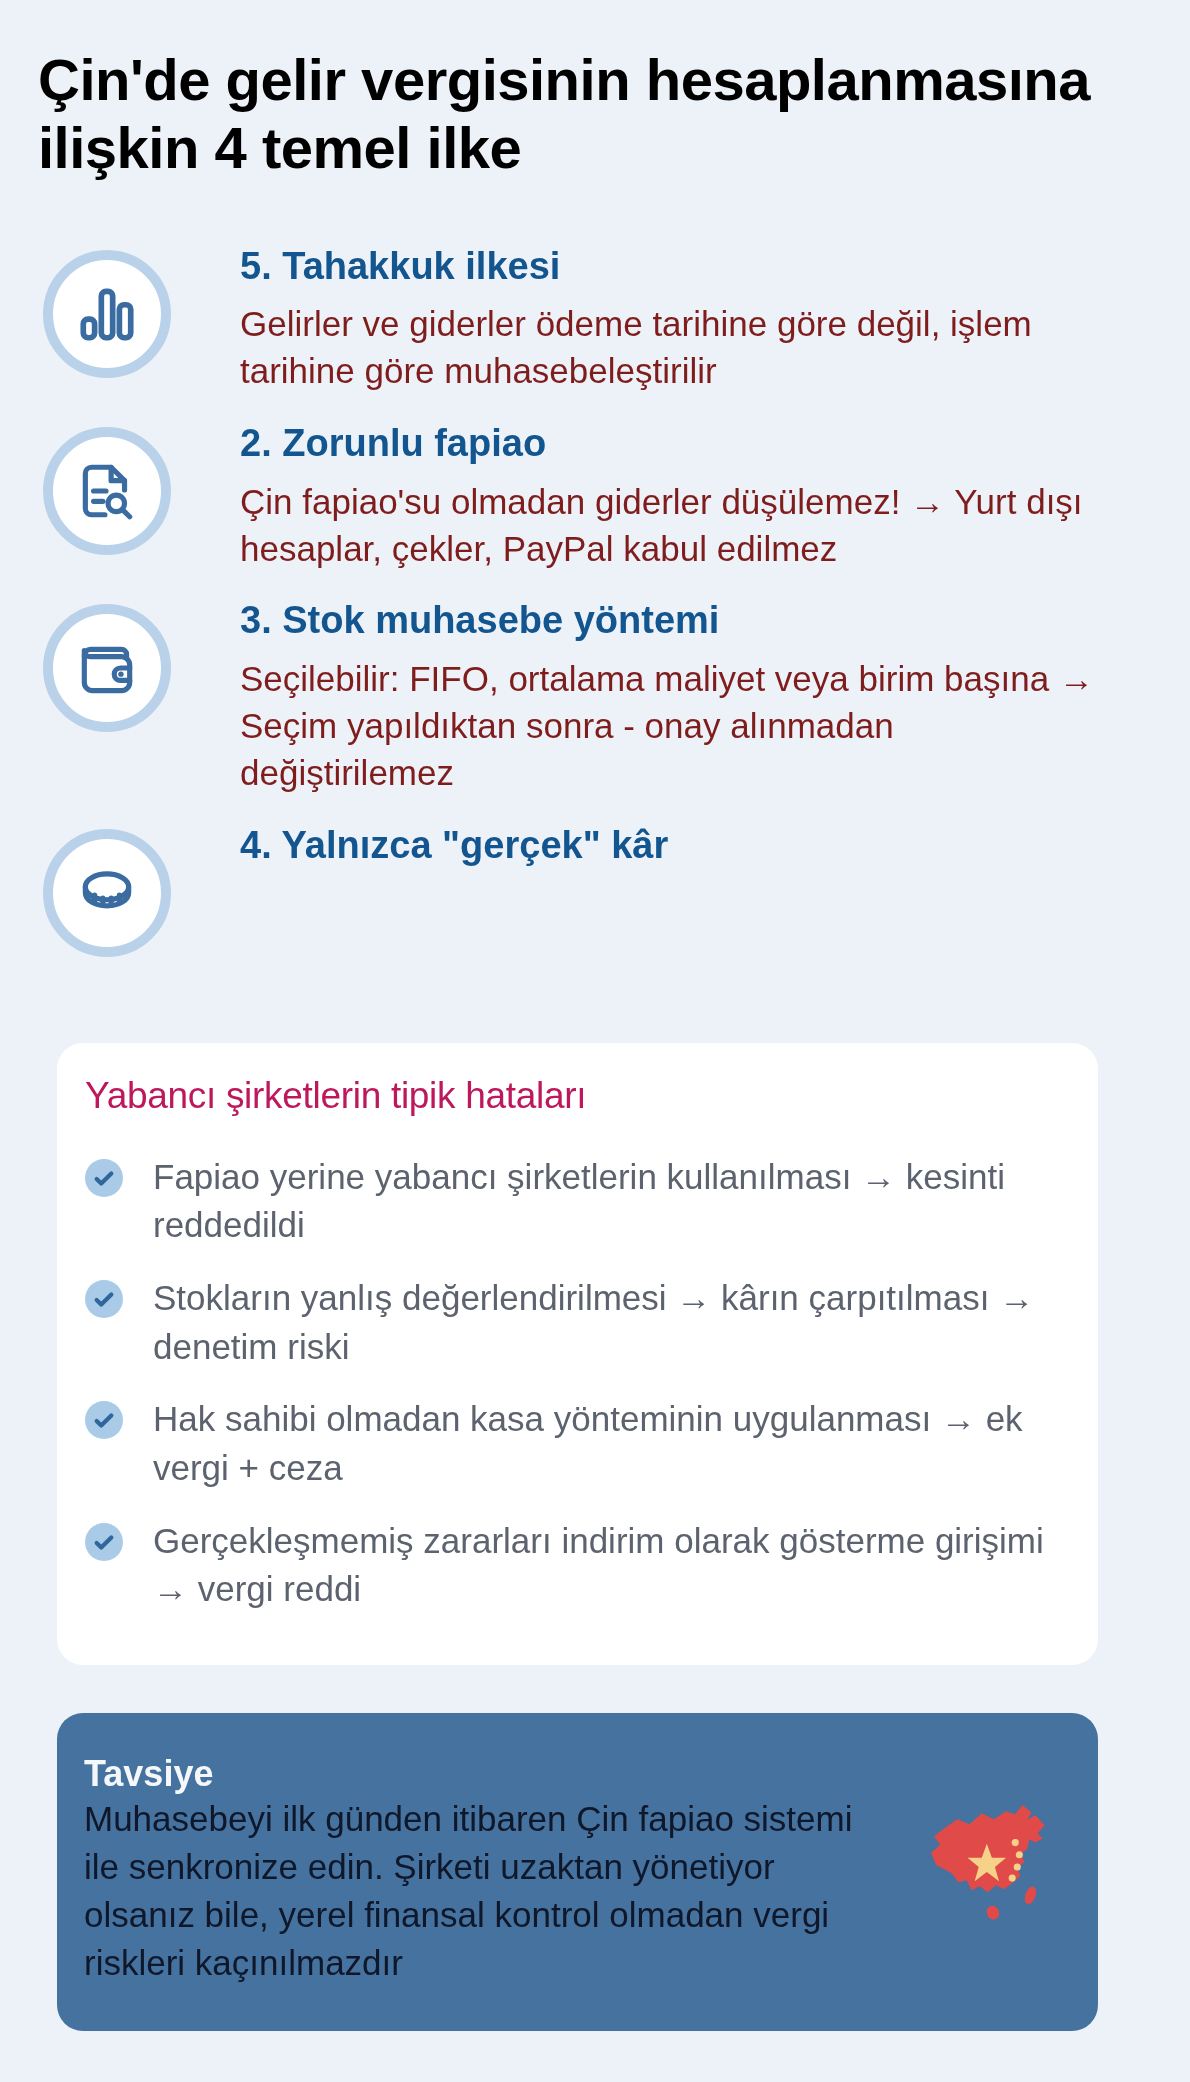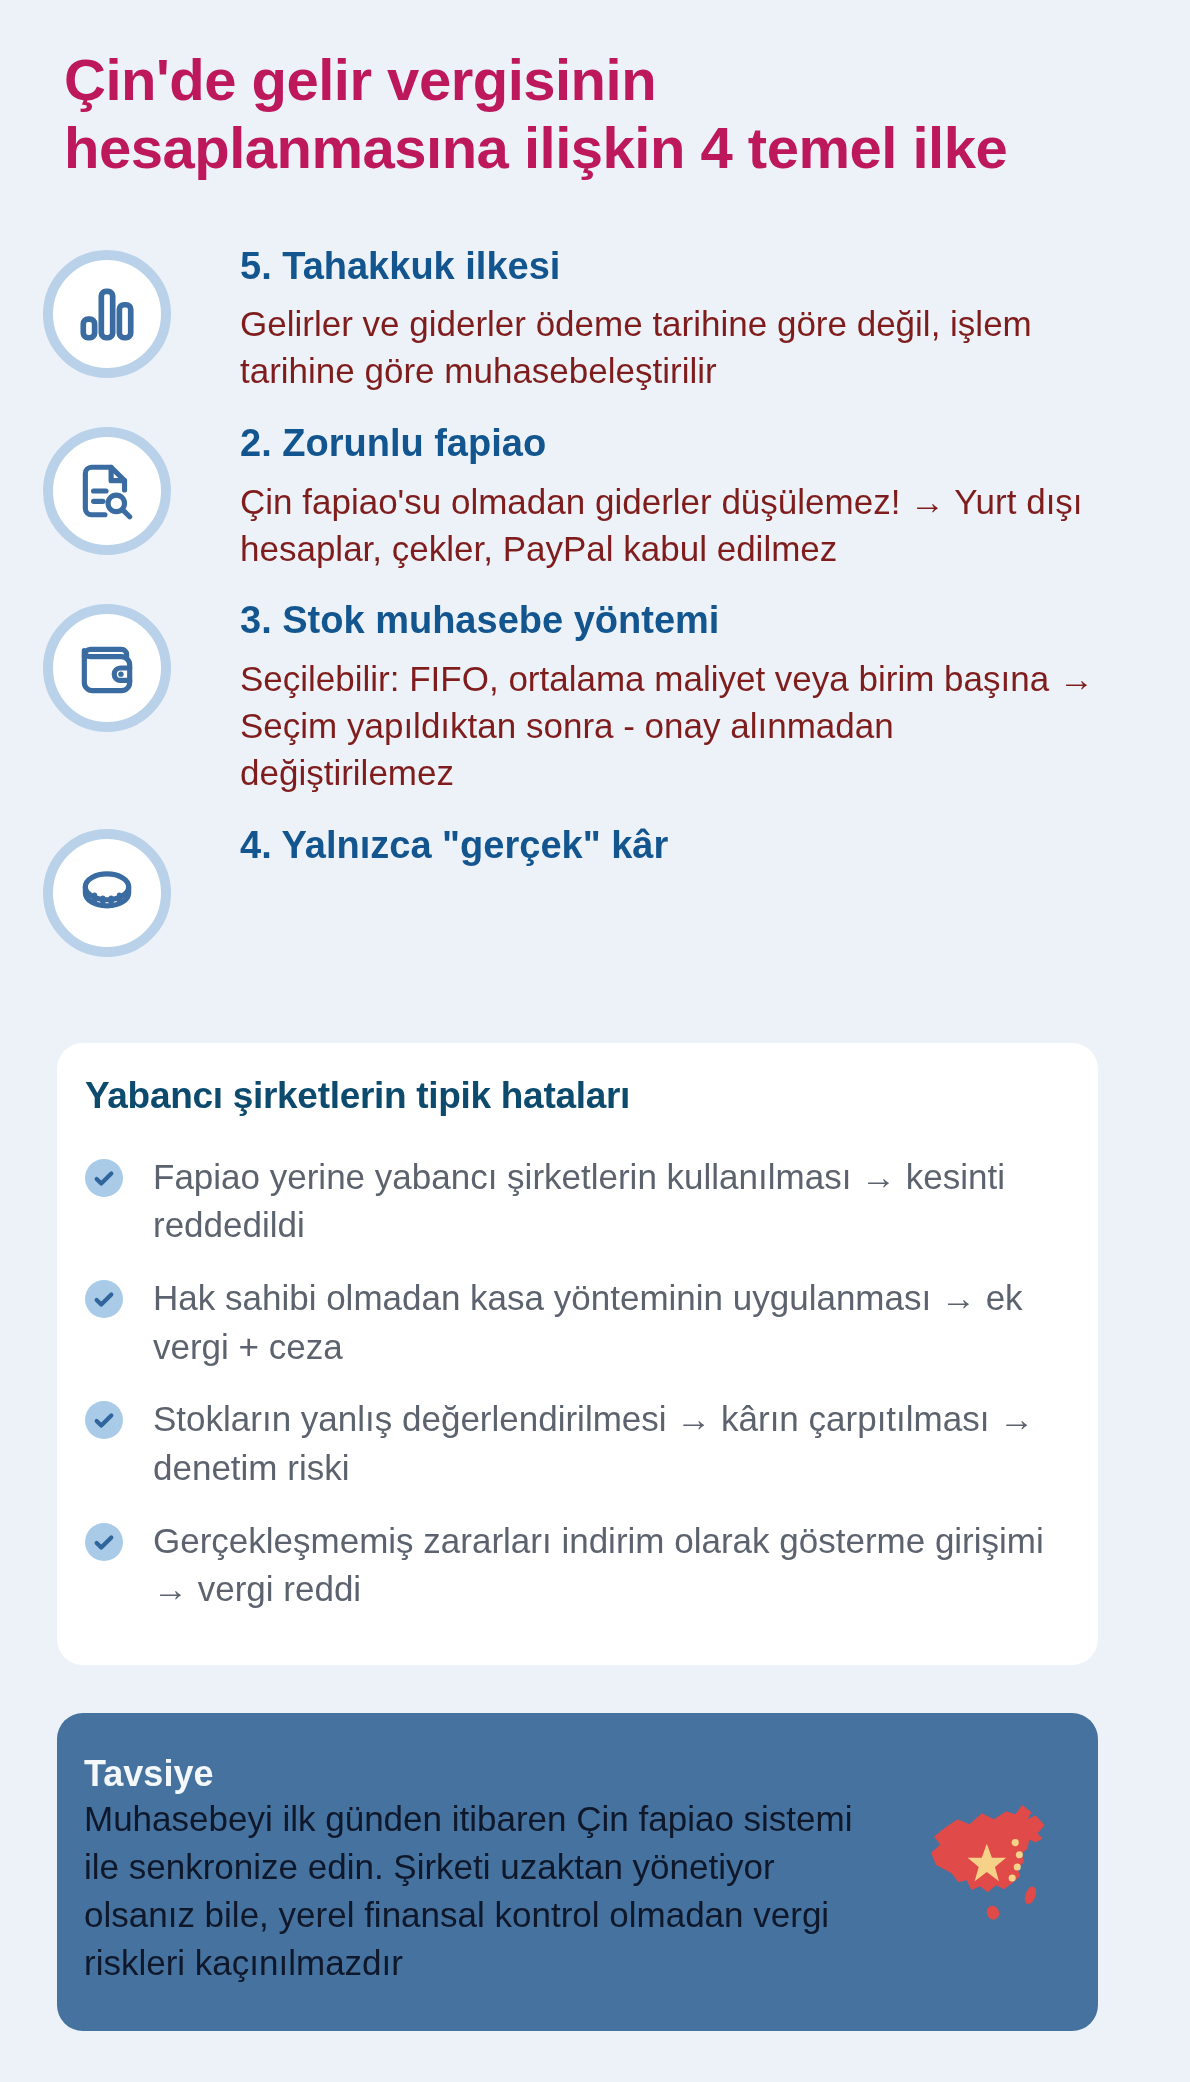--- a/index.html
+++ b/index.html
@@ -5,23 +5,23 @@
   * { margin:0; padding:0; box-sizing:border-box; }
   html,body { width:1190px; }
   body {
     width:1190px; height:2082px; overflow:hidden;
     background:#edf2f9;
     font-family:"Liberation Sans","DejaVu Sans",sans-serif;
     color:#222f42;
     padding:46px 40px 0 0;
   }
   .page-title {
-    margin:0 40px 62px 64px;
+    margin:0 40px 62px 38px;
     font-size:58px; font-weight:700; line-height:1.17;
-    letter-spacing:-0.5px; color:#be185d;
+    letter-spacing:-0.5px; color:#000000;
   }
   
   .principles { padding-left:43px; }
   .principle-row { display:flex; align-items:flex-start; margin-bottom:26px; }
   .icon-circle {
     flex:0 0 128px; width:128px; height:128px; border-radius:50%;
     background:#ffffff; border:10px solid #b9d2ea;
     display:flex; align-items:center; justify-content:center;
     margin-top:6px;
   }
@@ -34,21 +34,21 @@
   .principle-body {
     font-size:35px; color:#7f1d1d; line-height:1.34; max-width:925px;
   }
   
   .mistakes-card {
     margin:86px 52px 0 57px;
     background:#ffffff; border-radius:26px;
     padding:30px 28px 38px 24px;
   }
   .mistakes-title {
-    font-size:37px; font-weight:700; color:#0c4a6e;
+    font-size:37px; font-weight:400; color:#be185d;
     margin:2px 0 36px 4px; letter-spacing:-0.3px;
   }
   .mistake-item { display:flex; align-items:flex-start; margin-bottom:24px; }
   .mistake-item:last-child { margin-bottom:13px; }
   .check-circle {
     flex:0 0 38px; width:38px; height:38px; border-radius:50%;
     background:#a9cbe8; display:flex; align-items:center; justify-content:center;
     margin:6px 0 0 4px;
   }
   .check-circle svg { width:22px; height:22px; }
@@ -146,30 +146,30 @@
     </div>
     <div class="mistake-text">Fapiao yerine yabancı şirketlerin kullanılması → kesinti reddedildi</div>
   </div>
 
   <div class="mistake-item">
     <div class="check-circle">
       <svg viewBox="0 0 24 24" fill="none" stroke="#31669c" stroke-width="4.6" stroke-linecap="round" stroke-linejoin="round">
           <path d="M4 13 l5 5 L20 7"></path>
         </svg>
     </div>
-    <div class="mistake-text">Hak sahibi olmadan kasa yönteminin uygulanması → ek vergi + ceza</div>
+    <div class="mistake-text">Stokların yanlış değerlendirilmesi → kârın çarpıtılması → denetim riski</div>
   </div>
 
   <div class="mistake-item">
     <div class="check-circle">
       <svg viewBox="0 0 24 24" fill="none" stroke="#31669c" stroke-width="4.6" stroke-linecap="round" stroke-linejoin="round">
           <path d="M4 13 l5 5 L20 7"></path>
         </svg>
     </div>
-    <div class="mistake-text">Stokların yanlış değerlendirilmesi → kârın çarpıtılması → denetim riski</div>
+    <div class="mistake-text">Hak sahibi olmadan kasa yönteminin uygulanması → ek vergi + ceza</div>
   </div>
 
   <div class="mistake-item">
     <div class="check-circle">
       <svg viewBox="0 0 24 24" fill="none" stroke="#31669c" stroke-width="4.6" stroke-linecap="round" stroke-linejoin="round">
           <path d="M4 13 l5 5 L20 7"></path>
         </svg>
     </div>
     <div class="mistake-text">Gerçekleşmemiş zararları indirim olarak gösterme girişimi → vergi reddi</div>
   </div>

